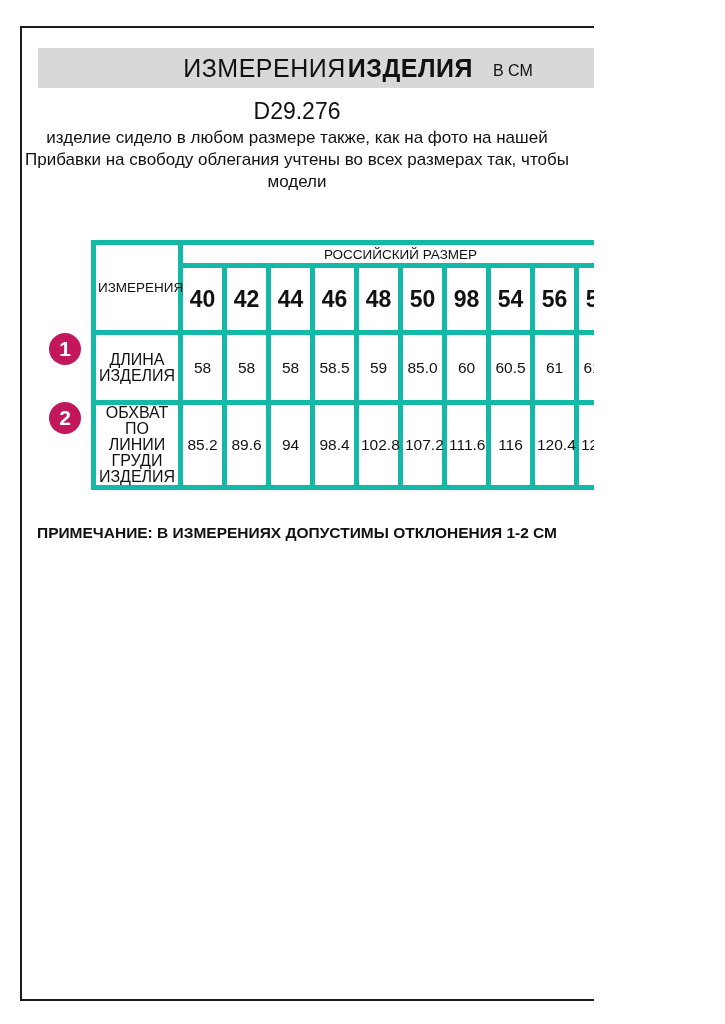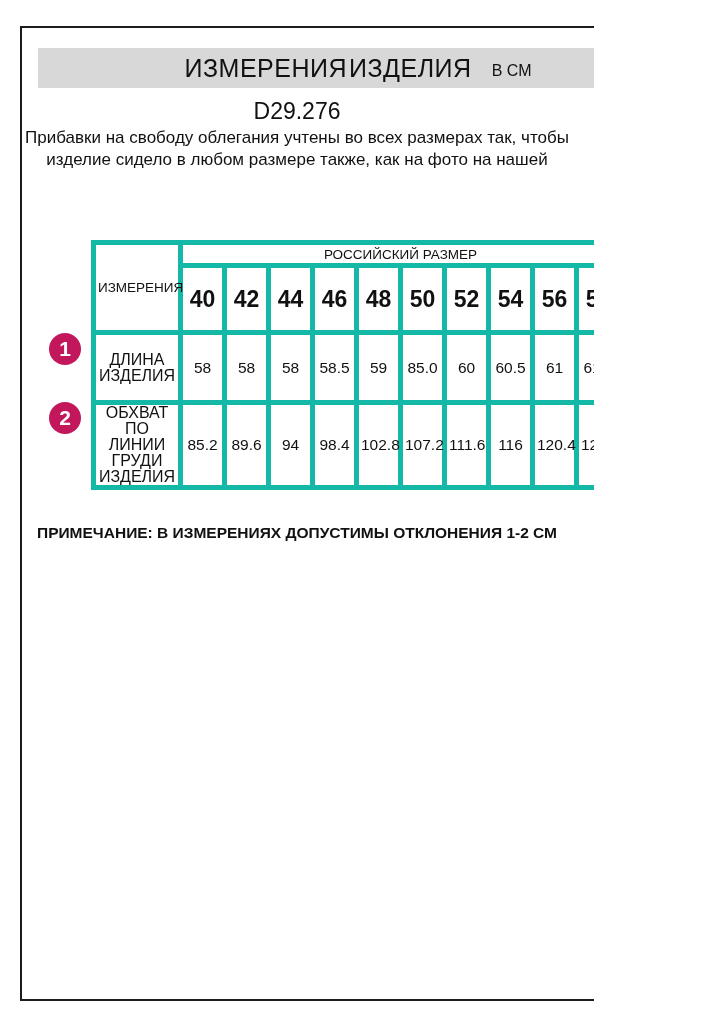--- a/index.html
+++ b/index.html
@@ -36,21 +36,21 @@
     justify-content: center;
   }
   .title-main {
     font-size: 25px;
     font-weight: 400;
     letter-spacing: 0.5px;
     white-space: pre;
   }
   .title-bold {
     font-size: 25px;
-    font-weight: 400;
+    font-weight: 700;
     letter-spacing: 0.5px;
     margin-left: 2px;
     white-space: pre;
   }
   .title-units {
     font-size: 16px;
     font-weight: 400;
     margin-left: 20px;
     position: relative;
     top: 3px;
@@ -158,43 +158,44 @@
 
   <div class="title-band">
     <span class="title-main">ИЗМЕРЕНИЯ</span>
     <span class="title-bold">ИЗДЕЛИЯ</span>
     <span class="title-units">В СМ</span>
   </div>
 
   <div class="article">D29.276</div>
 
   <div class="description">
+    <div>изделие сидело в любом размере также, как на фото на нашей</div>
     <div>Прибавки на свободу облегания учтены во всех размерах так, чтобы</div>
-    <div>изделие сидело в любом размере также, как на фото на нашей</div>
+    <div>модели</div>
   </div>
 
   <div class="table-wrap">
     <table class="size-table">
       <colgroup>
         <col style="width:87px">
         <col span="10">
       </colgroup>
       <thead>
         <tr class="group-header-row">
           <th class="corner-cell" rowspan="2">ИЗМЕРЕНИЯ</th>
           <th colspan="10">РОССИЙСКИЙ РАЗМЕР</th>
         </tr>
         <tr class="size-header-row">
             <th class="size-cell">40</th>
             <th class="size-cell">42</th>
             <th class="size-cell">44</th>
             <th class="size-cell">46</th>
             <th class="size-cell">48</th>
             <th class="size-cell">50</th>
-            <th class="size-cell">52</th>
+            <th class="size-cell">98</th>
             <th class="size-cell">54</th>
             <th class="size-cell">56</th>
             <th class="size-cell">58</th>
           </tr>
       </thead>
       <tbody>
           <tr class="data-row-0">
             <td class="row-label">ДЛИНА ИЗДЕЛИЯ</td>
             <td class="value-cell">58</td>
             <td class="value-cell">58</td>

